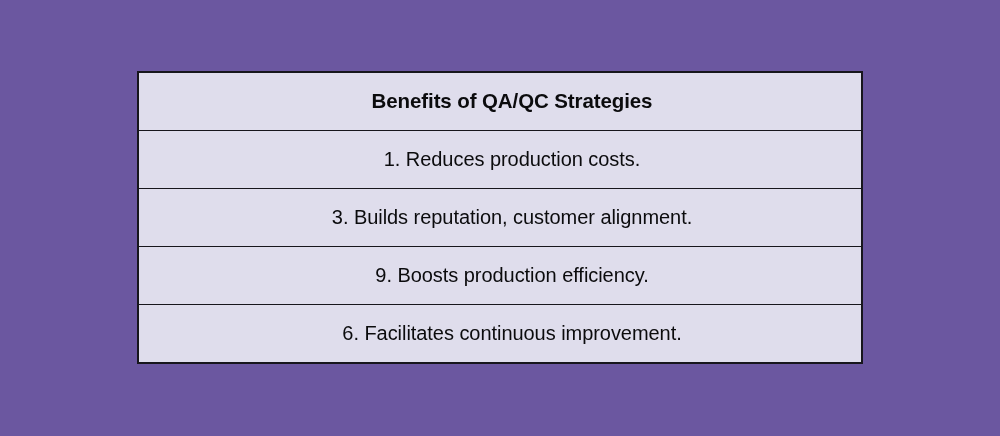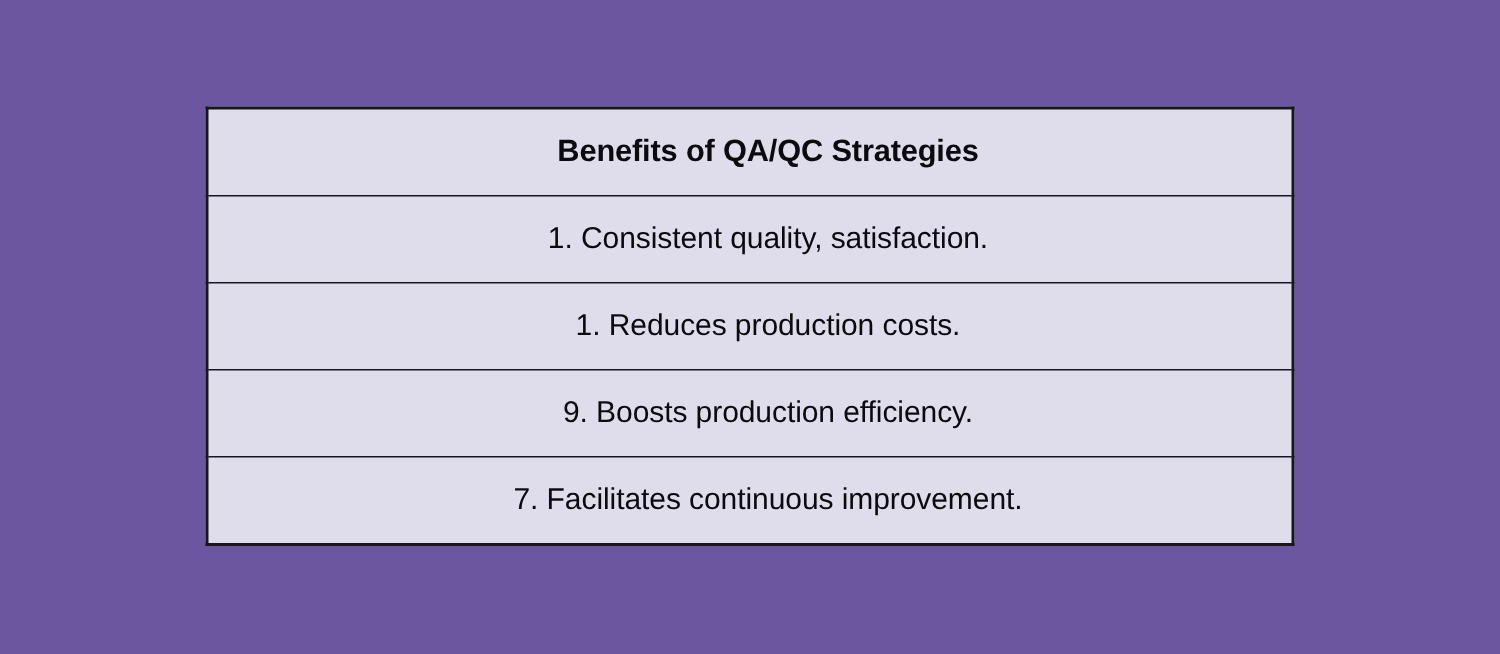--- a/index.html
+++ b/index.html
@@ -75,27 +75,27 @@
 <body>
 
 <div class="stage">
   <div class="table-wrap">
     <table class="benefits-table">
       <tbody>
         <tr class="header-row">
           <td>Benefits of QA/QC Strategies</td>
         </tr>
         <tr class="body-row">
-          <td>1. Consistent quality, satisfaction.</td>
+          <td>1. Reduces production costs.</td>
         </tr>
         <tr class="body-row">
-          <td>1. Reduces production costs.</td>
+          <td>3. Builds reputation, customer alignment.</td>
         </tr>
         <tr class="body-row">
           <td>9. Boosts production efficiency.</td>
         </tr>
         <tr class="body-row">
-          <td>7. Facilitates continuous improvement.</td>
+          <td>6. Facilitates continuous improvement.</td>
         </tr>
       </tbody>
     </table>
   </div>
 </div>
 
 </body></html>

